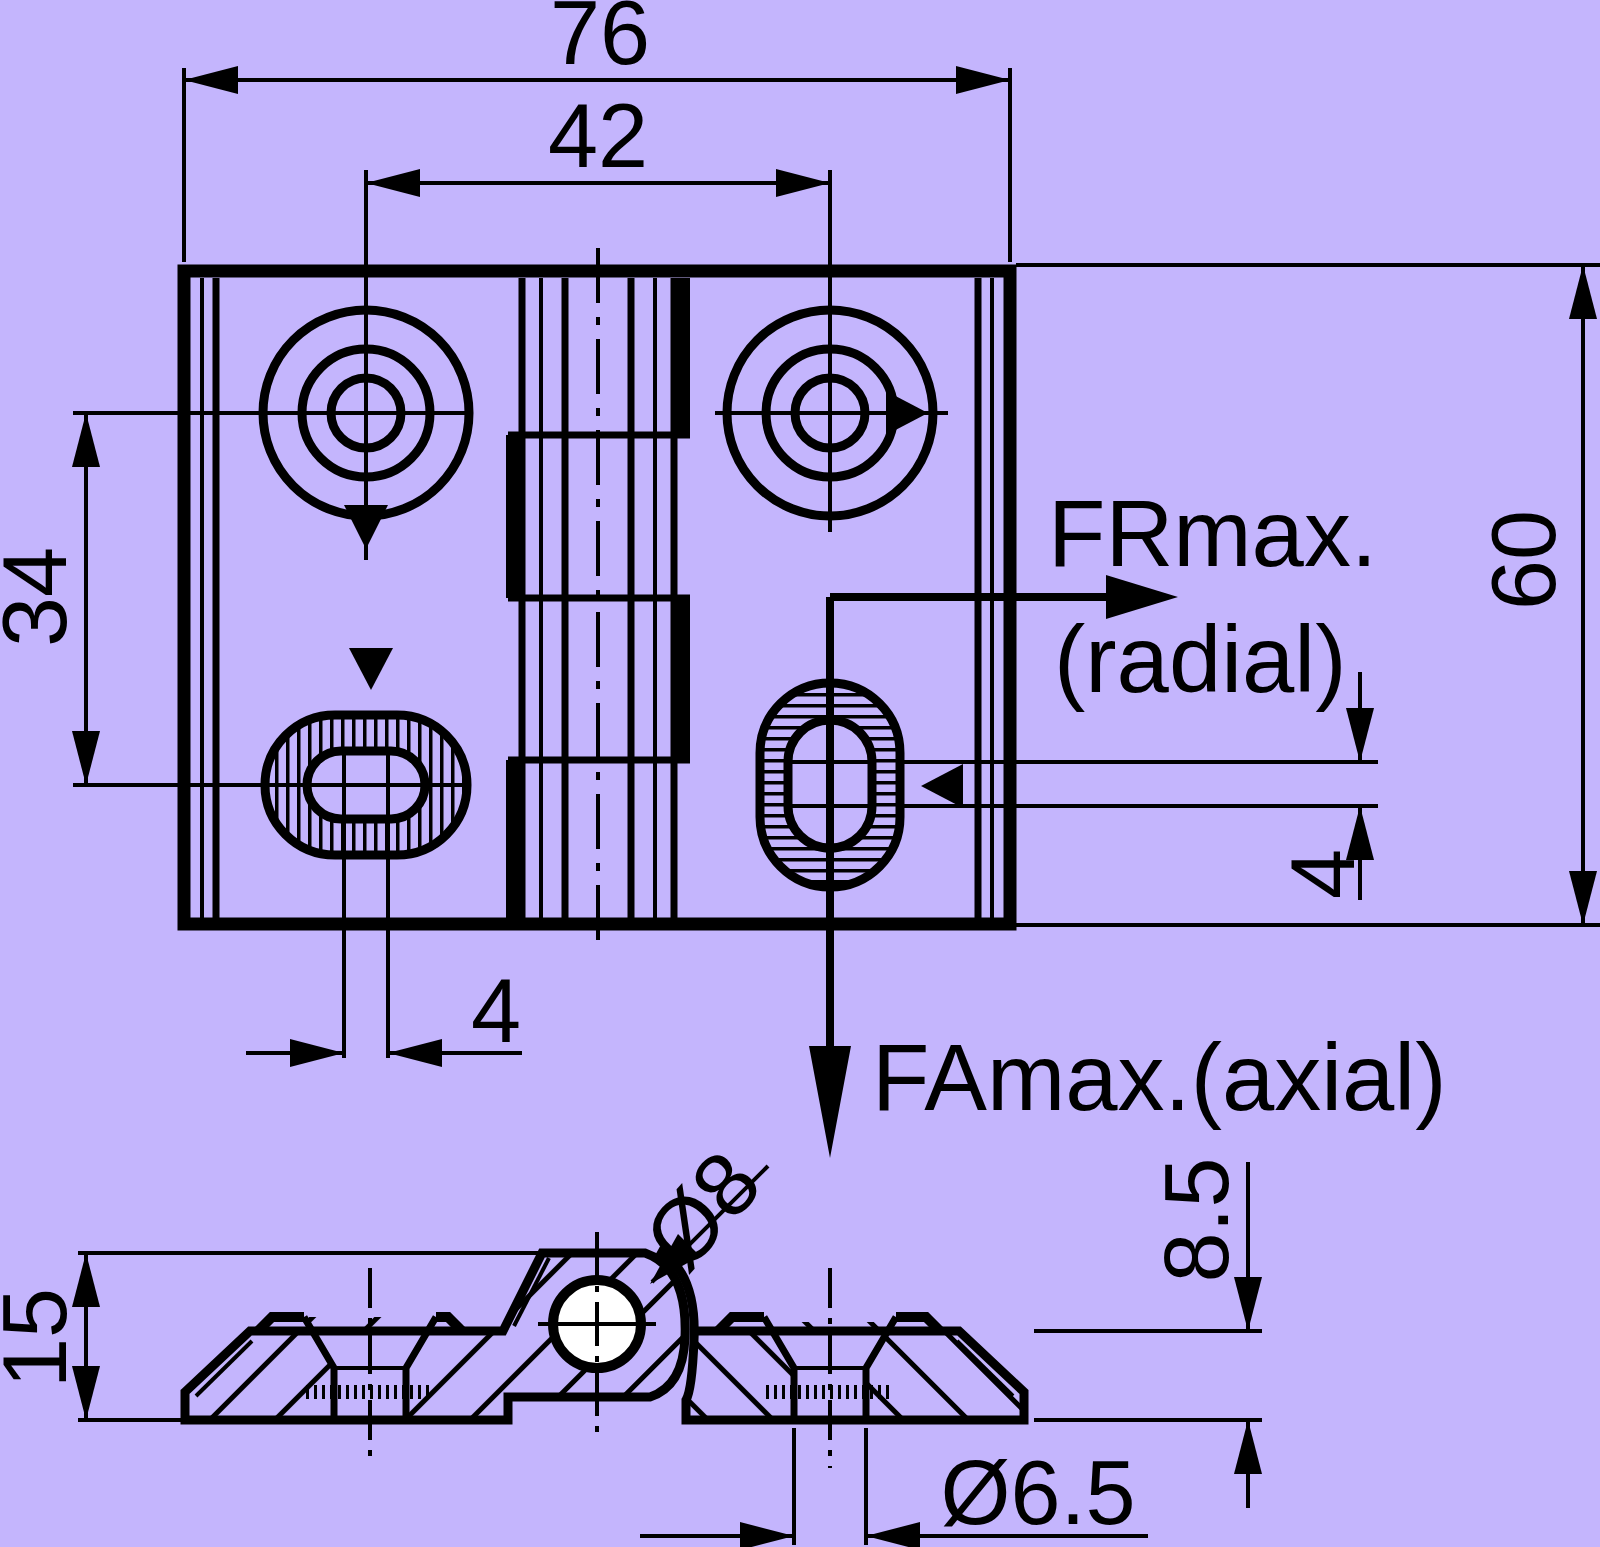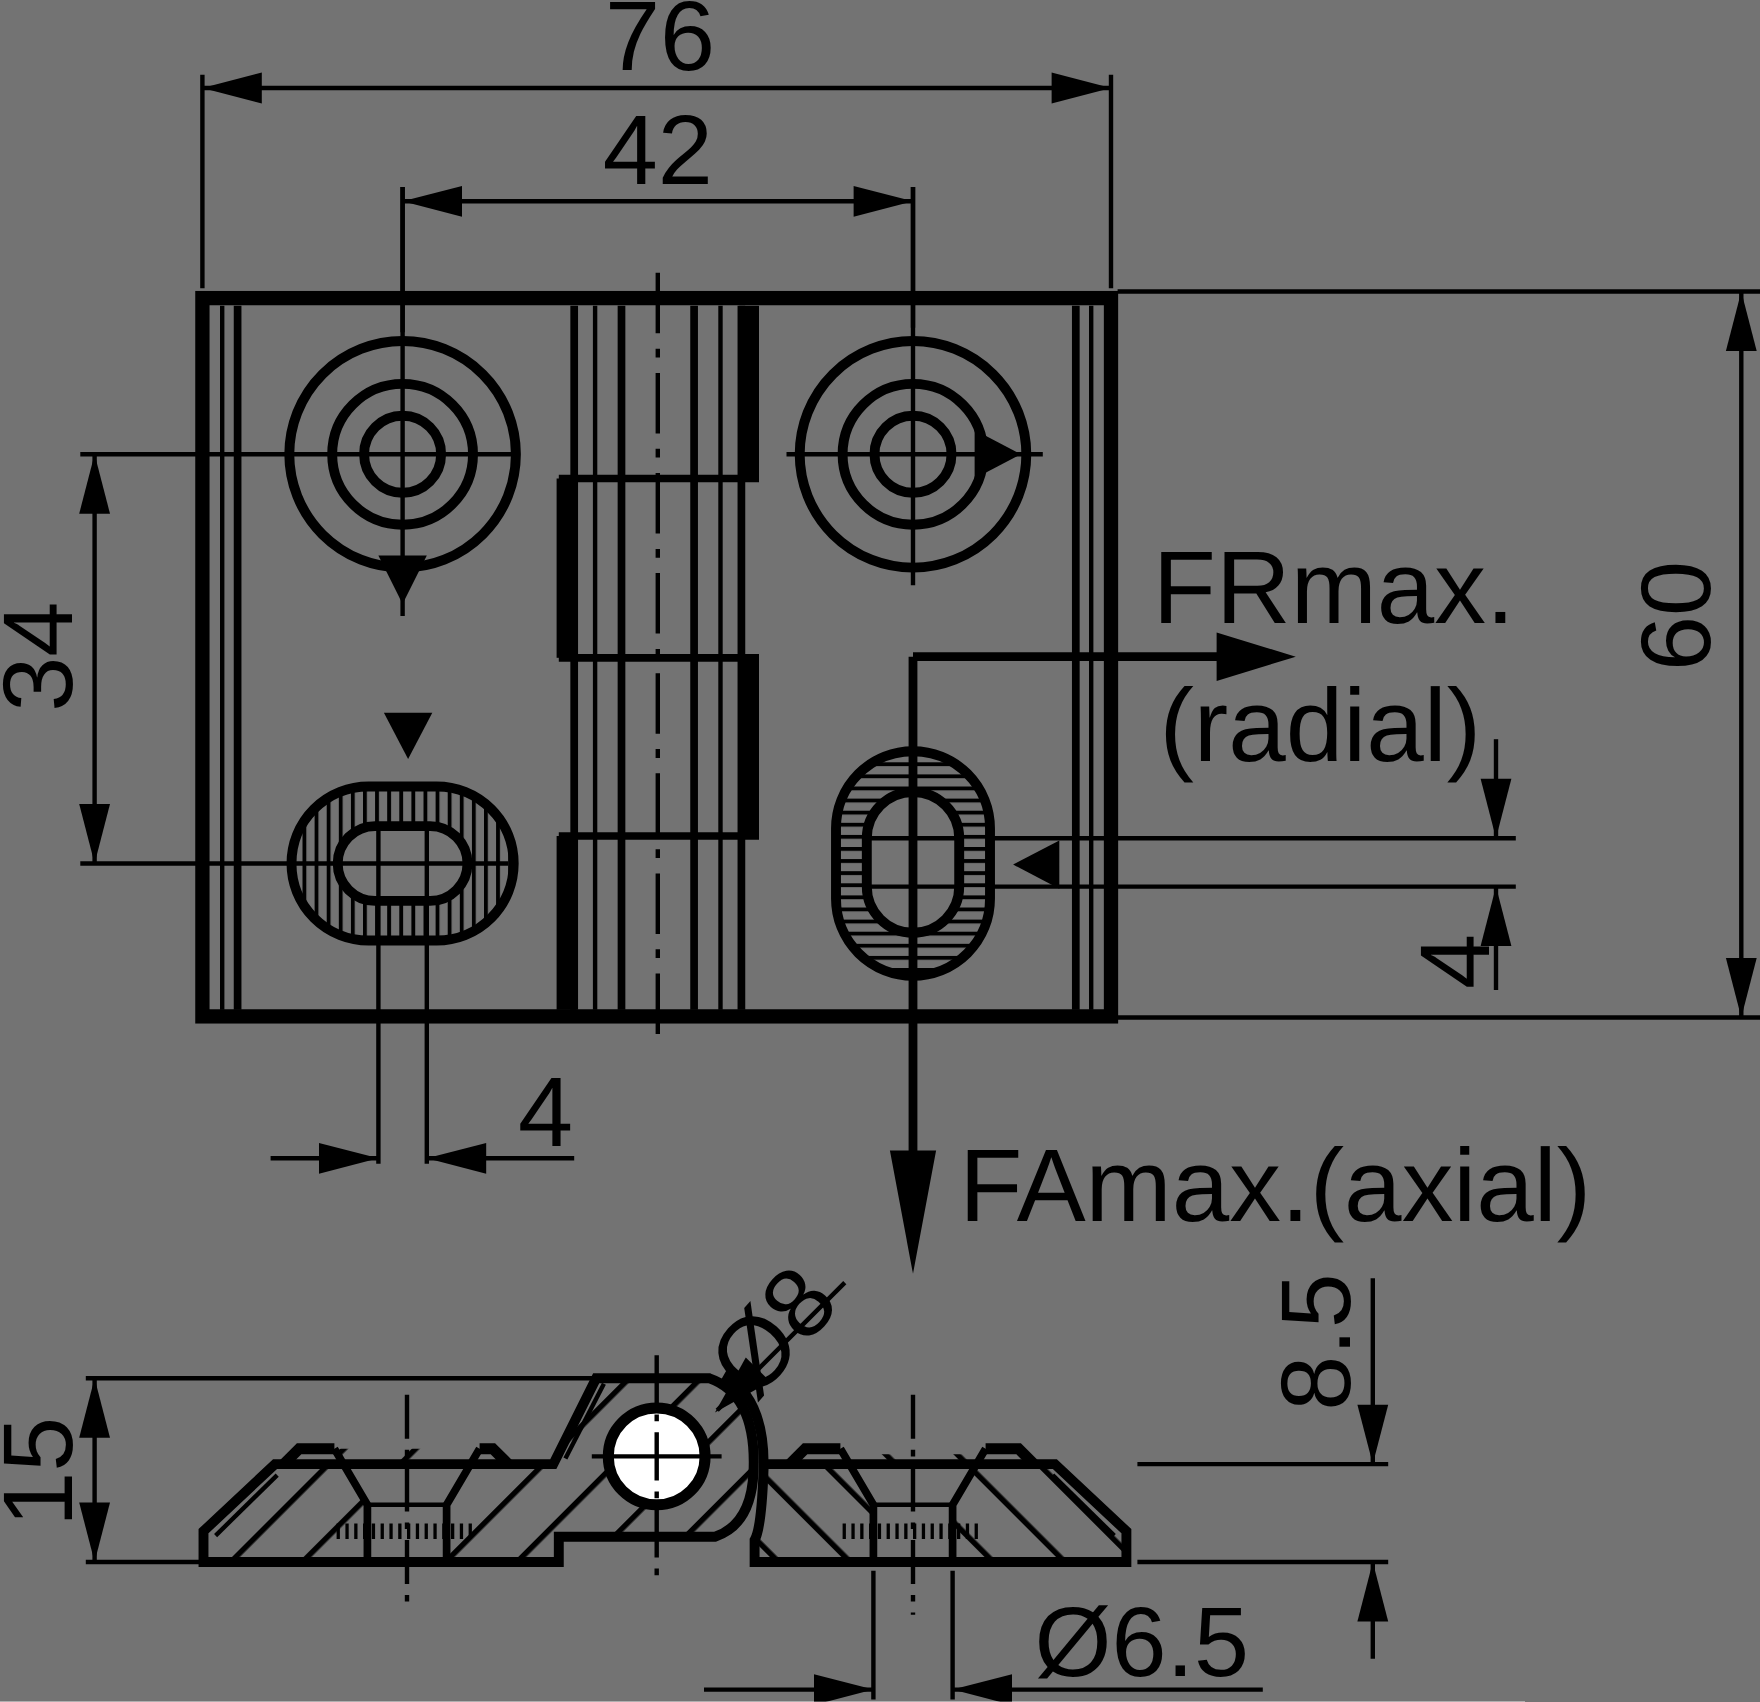--- a/index.html
+++ b/index.html
@@ -1,16 +1,16 @@
 <!DOCTYPE html>
 <html><head>
 <meta charset="utf-8">
 <style>
   html,body{margin:0;padding:0;background:#fff;}
-  .stage{width:1600px;height:1547px;position:relative;background:#737373;}
+  .stage{width:1600px;height:1547px;position:relative;background:#c4b5fd;}
   svg{display:block;}
   text{font-family:"Liberation Sans","DejaVu Sans",sans-serif;fill:#000;}
   .dimtxt{font-size:90px;}
   .forcetxt{font-size:94px;}
   .thin{stroke:#000;stroke-width:4;fill:none;}
   .med{stroke:#000;stroke-width:7;fill:none;}
   .thick{stroke:#000;stroke-width:9;fill:none;}
   .edge{stroke:#000;stroke-width:13;fill:none;}
   .arrow{fill:#000;stroke:none;}
 </style>

